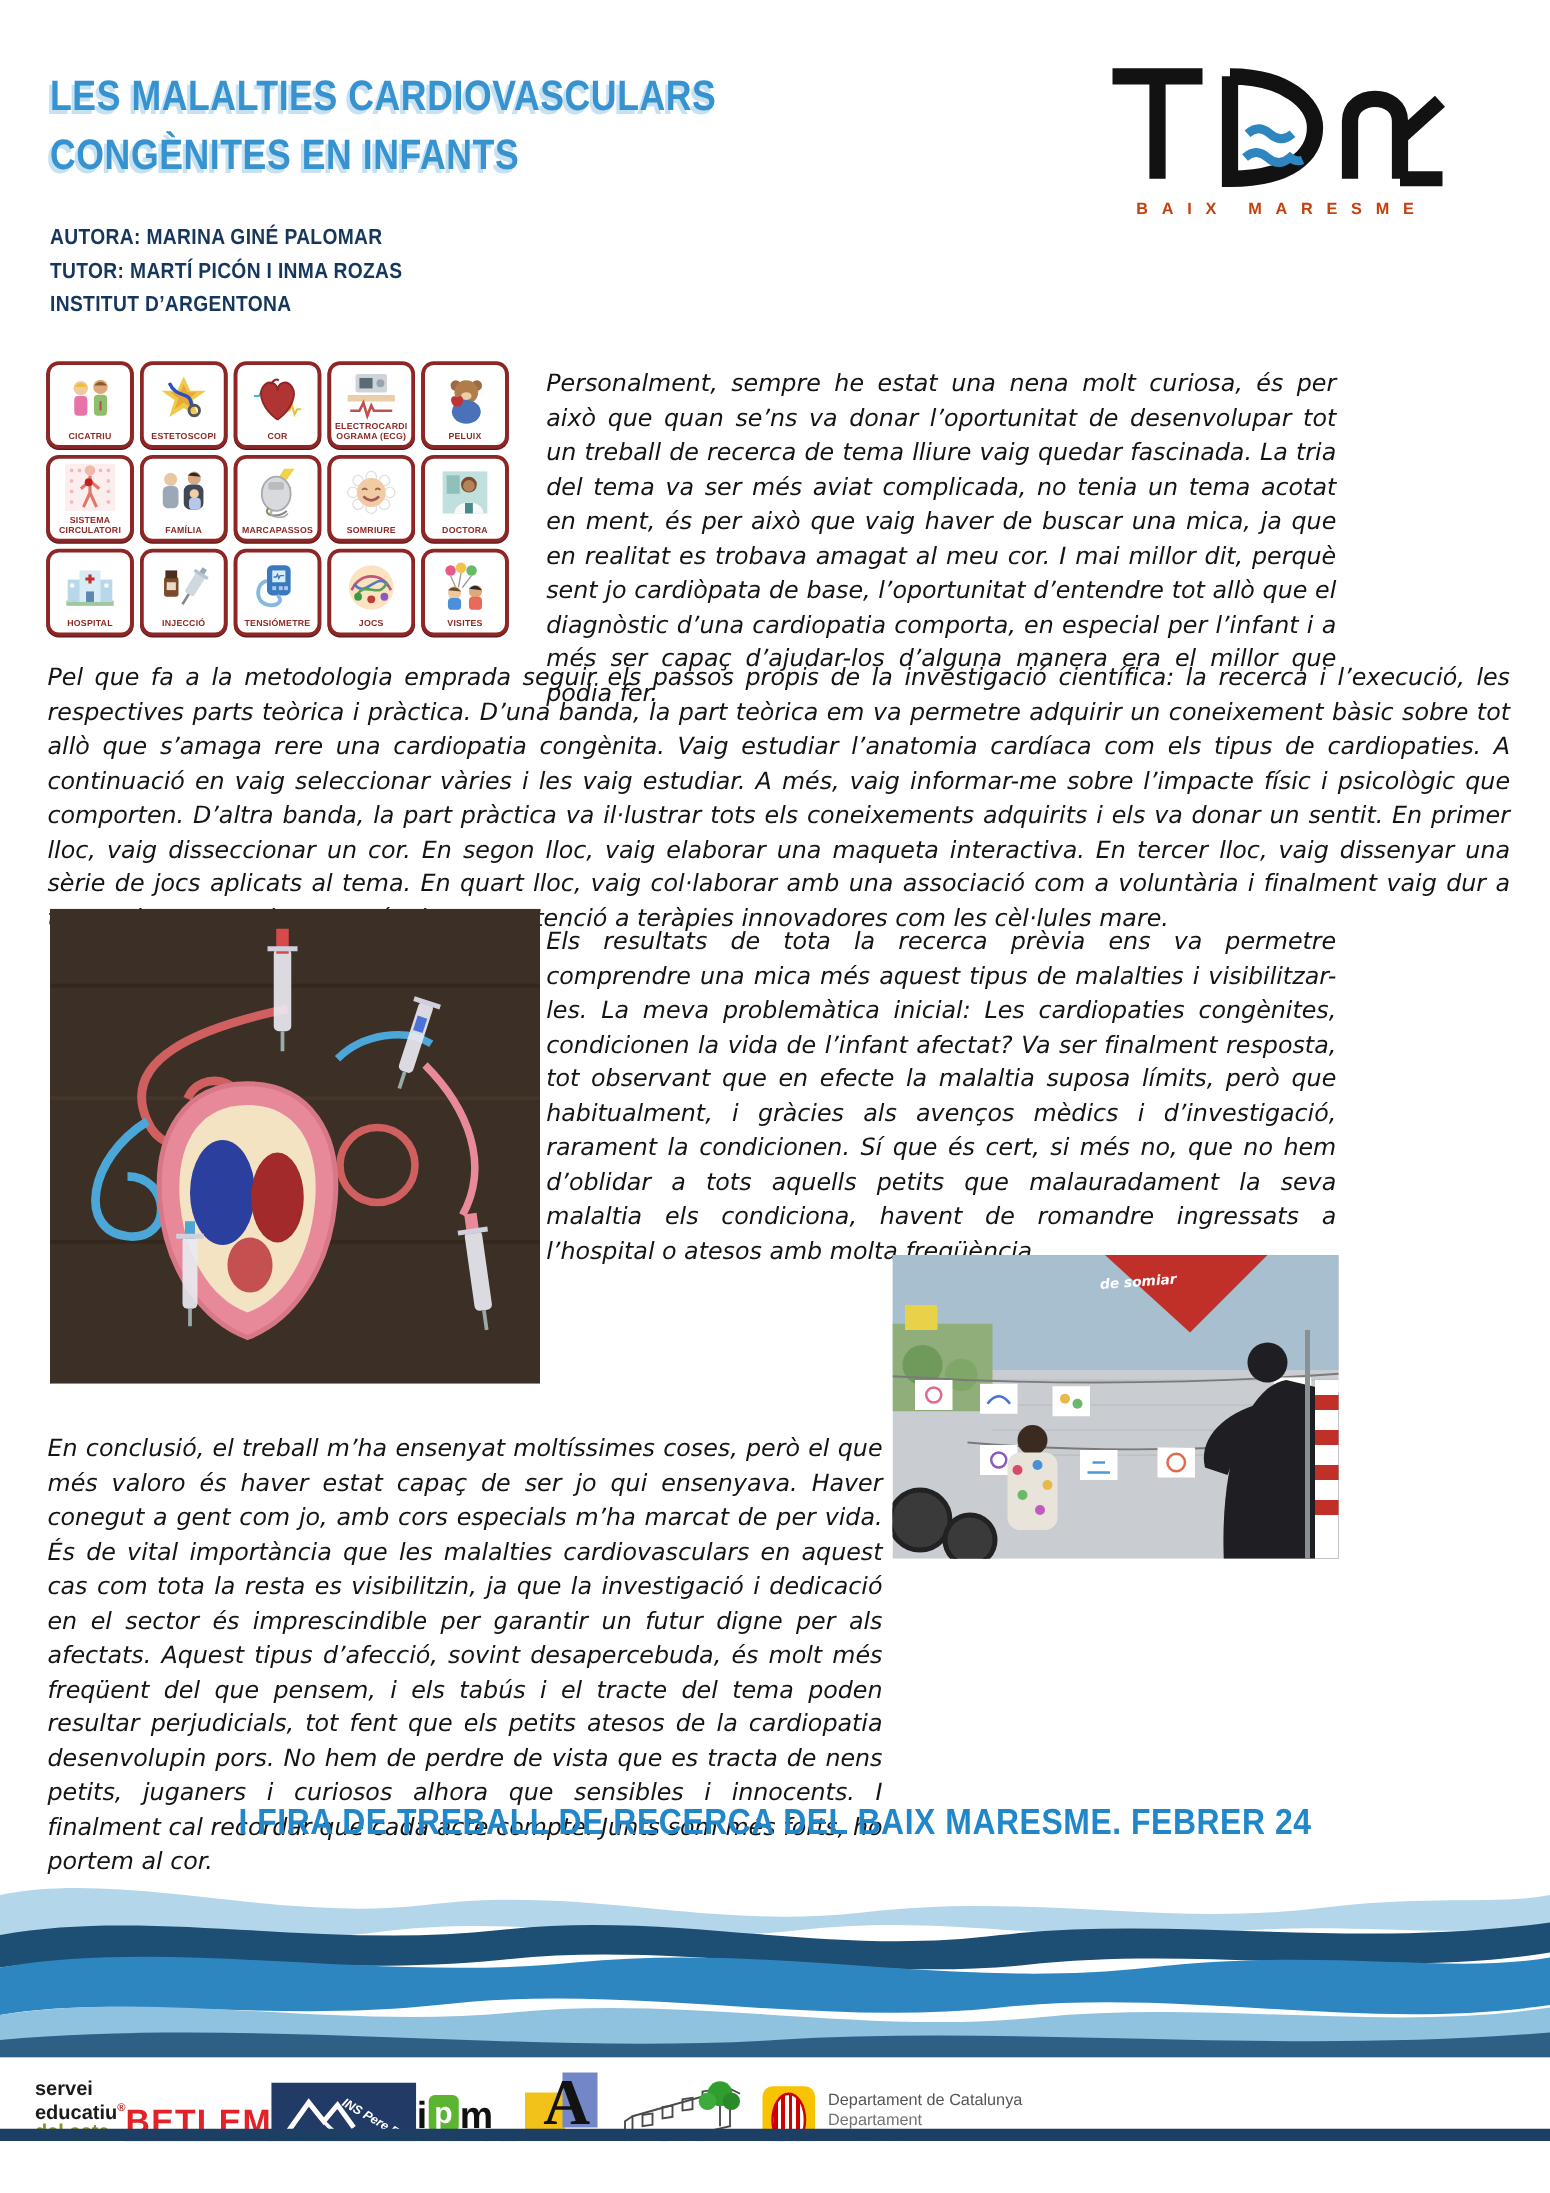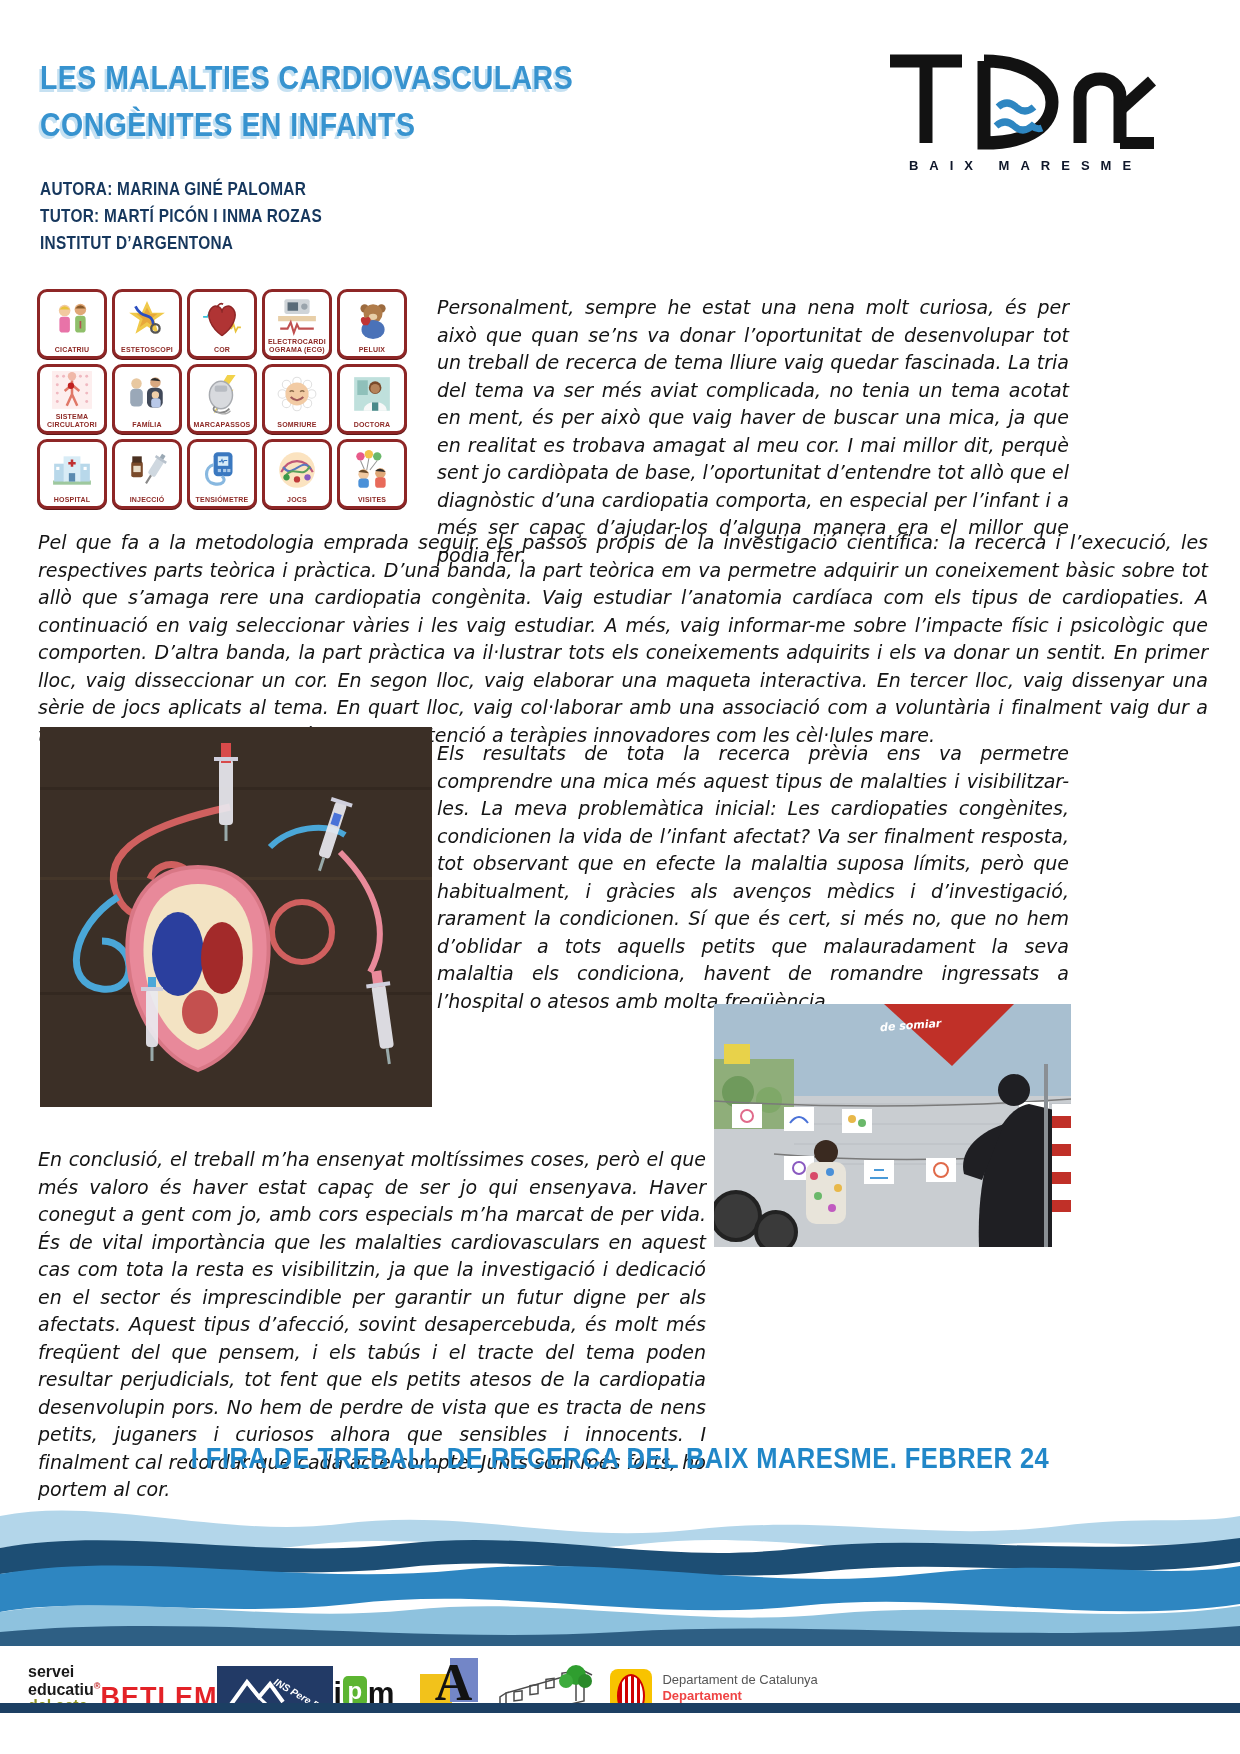--- a/index.html
+++ b/index.html
@@ -10,21 +10,21 @@
   .title{position:absolute;left:40px;top:54px;width:830px;margin:0;
          font:800 34px/47px "Liberation Sans",sans-serif;color:#3793cf;
          letter-spacing:.5px;transform:scaleX(.84);transform-origin:left top;
          text-shadow:-3px 3px 0 #c6e1f2;}
   .byline{position:absolute;left:40px;width:700px;
           font:800 17.5px/27px "Liberation Sans",sans-serif;color:#16375d;
           transform:scaleX(.88);transform-origin:left top;letter-spacing:.3px;}
 
   
   .tdr{position:absolute;left:882px;top:50px;width:276px;text-align:center;}
-  .tdr-sub{margin-top:4px;font:700 13px/16px "Liberation Sans",sans-serif;color:#0f172a;
+  .tdr-sub{margin-top:4px;font:700 13px/16px "Liberation Sans",sans-serif;color:#c2410c;
            letter-spacing:11px;text-indent:11px;}
 
   
   .grid{position:absolute;left:37px;top:289px;display:grid;
         grid-template-columns:repeat(5,70px);grid-auto-rows:70px;gap:5px;}
   .card{background:#fff;border:3px solid #8e2626;border-radius:10px;
         box-shadow:0 1px 0 #5e1717;display:flex;flex-direction:column;
         align-items:center;justify-content:flex-end;overflow:hidden;padding:2px;}
   .card-art{flex:1;display:flex;align-items:center;justify-content:center;width:100%;}
   .card-art svg{width:46px;height:42px;}
@@ -74,21 +74,21 @@
   .arg-a{position:absolute;left:0;top:0px;width:78px;
          font:700 52px/58px "Liberation Serif",serif;color:#121212;}
   .arg-cap{position:absolute;left:0;top:62px;width:78px;
            font:700 7px/9px "Liberation Sans",sans-serif;color:#222;letter-spacing:3px;}
   .gencat{display:flex;align-items:center;gap:10px;}
   .gencat-shield{width:42px;height:54px;background:#f8c300;border-radius:8px;
                  display:flex;align-items:center;justify-content:center;}
   .gencat-oval{width:24px;height:40px;border-radius:50%;border:2px solid #d00000;
                background:repeating-linear-gradient(90deg,#d00000 0 3px,#ffffff 3px 6px);}
   .gencat-text div{font:400 13px/16px "Liberation Sans",sans-serif;color:#555;}
-  .gencat-text .b{font-weight:700;color:#ef4444;}
+  .gencat-text .b{font-weight:400;color:#737373;}
 
   .bottom-bar{position:absolute;left:0;bottom:0;width:1240px;height:10px;background:#1c3f63;}
 </style>
 </head>
 <body>
 
 <div id="poster">
 
   <h1 class="title">LES MALALTIES CARDIOVASCULARS CONGÈNITES EN INFANTS</h1>
   <div class="byline" style="top:176px;">AUTORA:  MARINA GINÉ PALOMAR</div>

